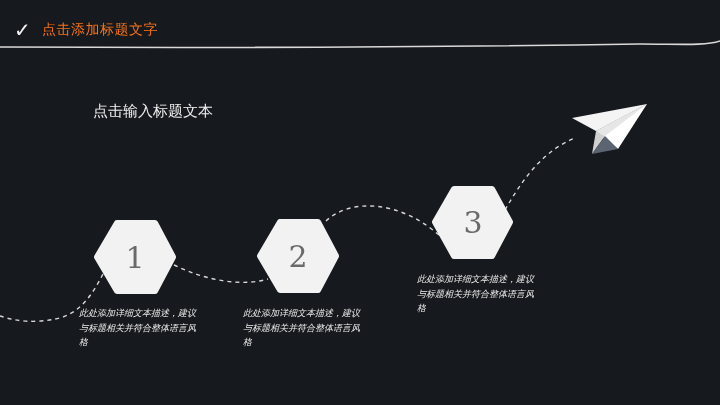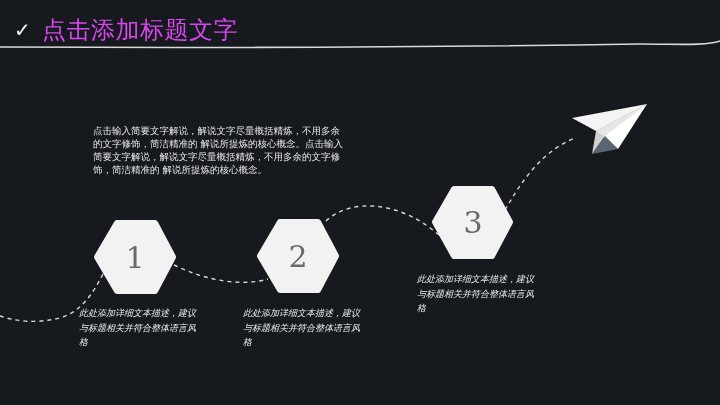--- a/index.html
+++ b/index.html
@@ -9,22 +9,22 @@
     font-family: "DejaVu Serif", "Liberation Serif", serif;
     color:#f2f2f2;
     position:relative;
   }
   .slide { position:absolute; left:0; top:0; width:720px; height:405px; }
   .header-check {
     position:absolute; left:14px; top:18px; font-size:20px; color:#f4f4f4;
     font-family:"DejaVu Sans", sans-serif; line-height:24px;
   }
   .header-title {
-    position:absolute; left:42px; top:17px; font-size:24px; color:#d946ef;
-    font-family:Liberation Sans, sans-serif; line-height:26px; letter-spacing:0.5px;
+    position:absolute; left:42px; top:17px; font-size:14px; color:#f97316;
+    font-family:Liberation Mono, monospace; line-height:26px; letter-spacing:0.5px;
   }
   .intro-title {
     position:absolute; left:93px; top:101px; font-size:15px; line-height:20px; color:#f0f0f0;
   }
   .intro-body {
     position:absolute; left:93px; top:124px; width:254px; font-size:9.5px; line-height:13px; color:#e8e8e8;
   }
   svg.deco { position:absolute; left:0; top:0; }
   .hex-num {
     position:absolute; width:82px; height:30px; text-align:center;
@@ -65,21 +65,21 @@
 
     <g>
       <polygon points="572,118 647,104 596,131" fill="#f4f4f4"></polygon>
       <polygon points="596,131 647,104 618,149" fill="#ffffff"></polygon>
       <polygon points="596,131 605,136 592,154" fill="#d0d0d0"></polygon>
       <polygon points="605,136 618,149 592,154" fill="#5c6472"></polygon>
       <polygon points="596,131 647,104 605,136" fill="#e6e6e6"></polygon>
     </g>
   </svg>
 
-  <div class="intro-body">点击输入简要文字解说，解说文字尽量概括精炼，不用多余的文字修饰，简洁精准的 解说所提炼的核心概念。点击输入简要文字解说，解说文字尽量概括精炼，不用多余的文字修饰，简洁精准的 解说所提炼的核心概念。</div>
+  <div class="intro-title">点击输入标题文本</div>
 
   <div class="hex-num" style="left:94px; top:243px;">1</div>
   <div class="hex-num" style="left:257px; top:242px;">2</div>
   <div class="hex-num" style="left:432px; top:208px;">3</div>
 
   <div class="step-text" style="left:79px; top:306px;">此处添加详细文本描述，建议与标题相关并符合整体语言风格</div>
   <div class="step-text" style="left:243px; top:306px;">此处添加详细文本描述，建议与标题相关并符合整体语言风格</div>
   <div class="step-text" style="left:417px; top:272px;">此处添加详细文本描述，建议与标题相关并符合整体语言风格</div>
 
 </div>

